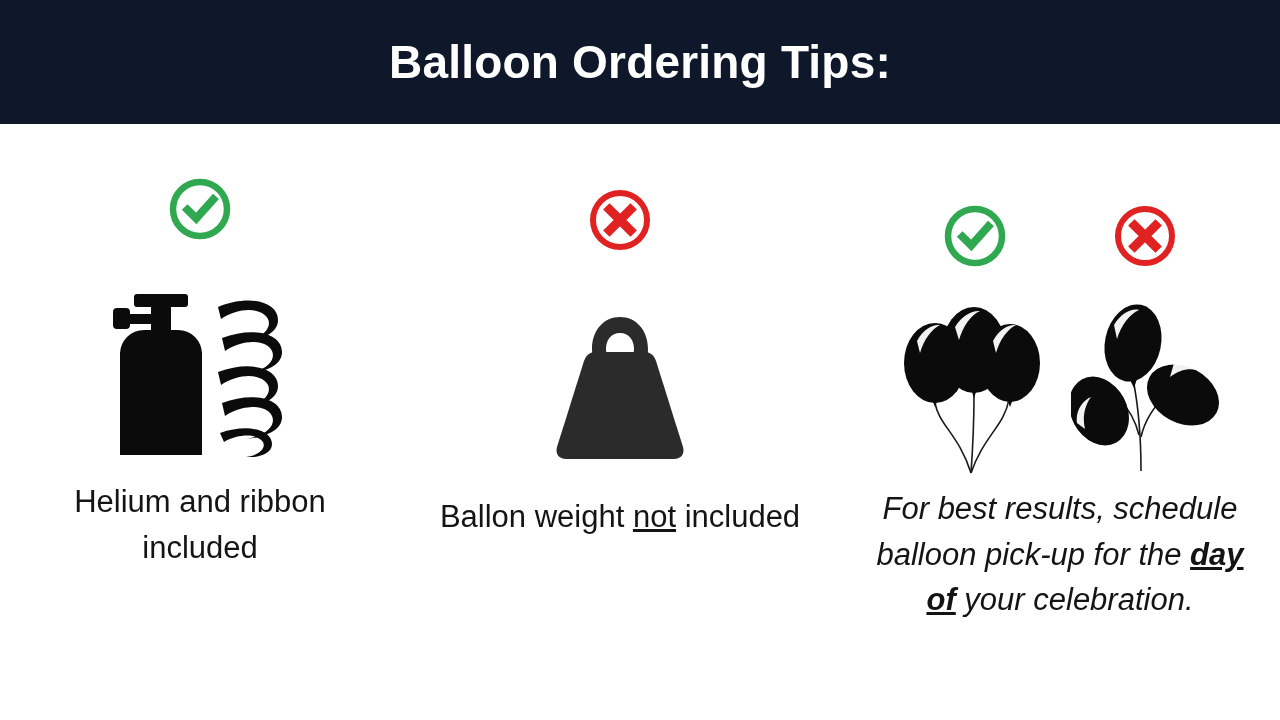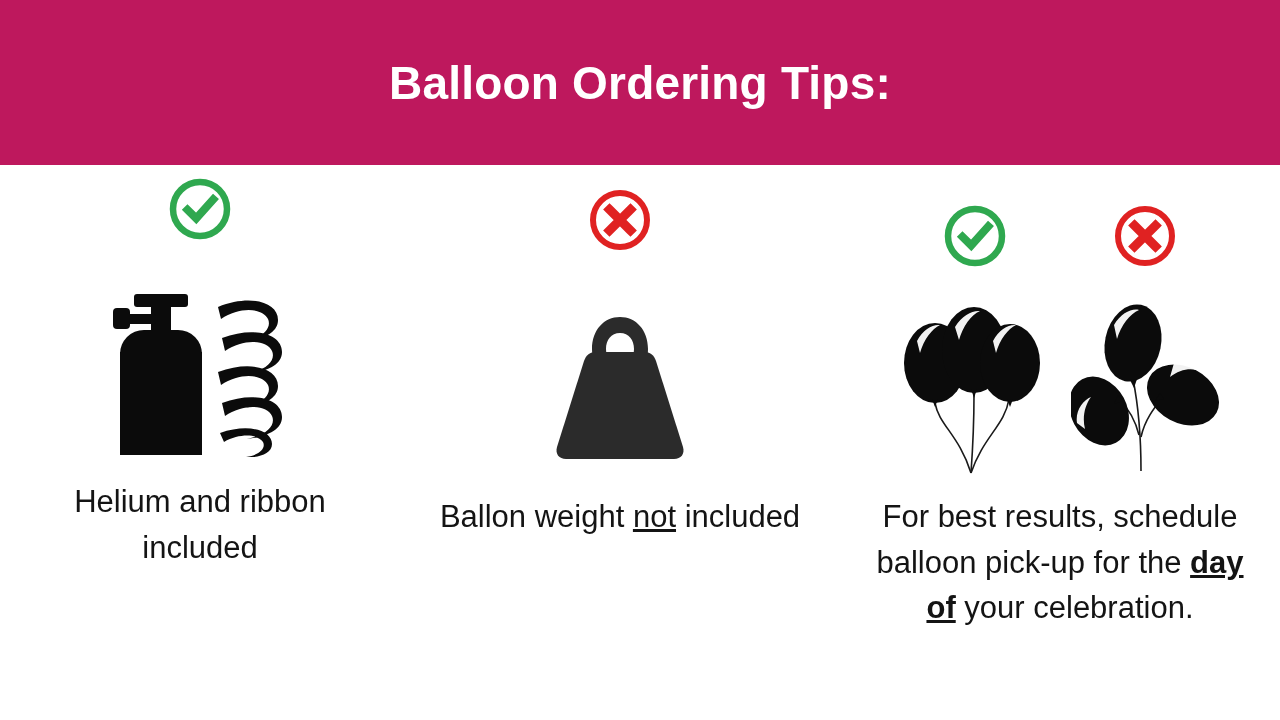--- a/index.html
+++ b/index.html
@@ -24,22 +24,22 @@
     background: #ffffff;
     box-sizing: border-box;
   }
 
   
   .banner {
     position: absolute;
     left: 0;
     top: 0;
     width: 1280px;
-    height: 165px;
-    background: #be185d;
+    height: 124px;
+    background: #0f172a;
     display: flex;
     align-items: center;
     justify-content: center;
   }
   .banner-title {
     font-family: "Liberation Sans", "DejaVu Sans", sans-serif;
     font-size: 46px;
     font-weight: 700;
     letter-spacing: 0.2px;
     color: #ffffff;
@@ -100,21 +100,21 @@
     font-family: "Liberation Sans", "DejaVu Sans", sans-serif;
     font-size: 31px;
     font-weight: 400;
     line-height: 1.47;
     color: #141414;
     text-align: center;
     margin: 0;
   }
   .cap-1 { margin-top: 22px; width: 370px; }
   .cap-2 { margin-top: 22px; width: 400px; }
-  .cap-3 { margin-top: 14px;  width: 390px; }
+  .cap-3 { margin-top: 6px;  width: 390px; font-style: italic; }
 
   .u  { text-decoration: underline; text-underline-offset: 2px; }
   .bu { font-weight: 700; text-decoration: underline; text-underline-offset: 2px; }
 </style>
 </head>
 <body>
 
 <div class="slide">
 
   <div class="banner">

